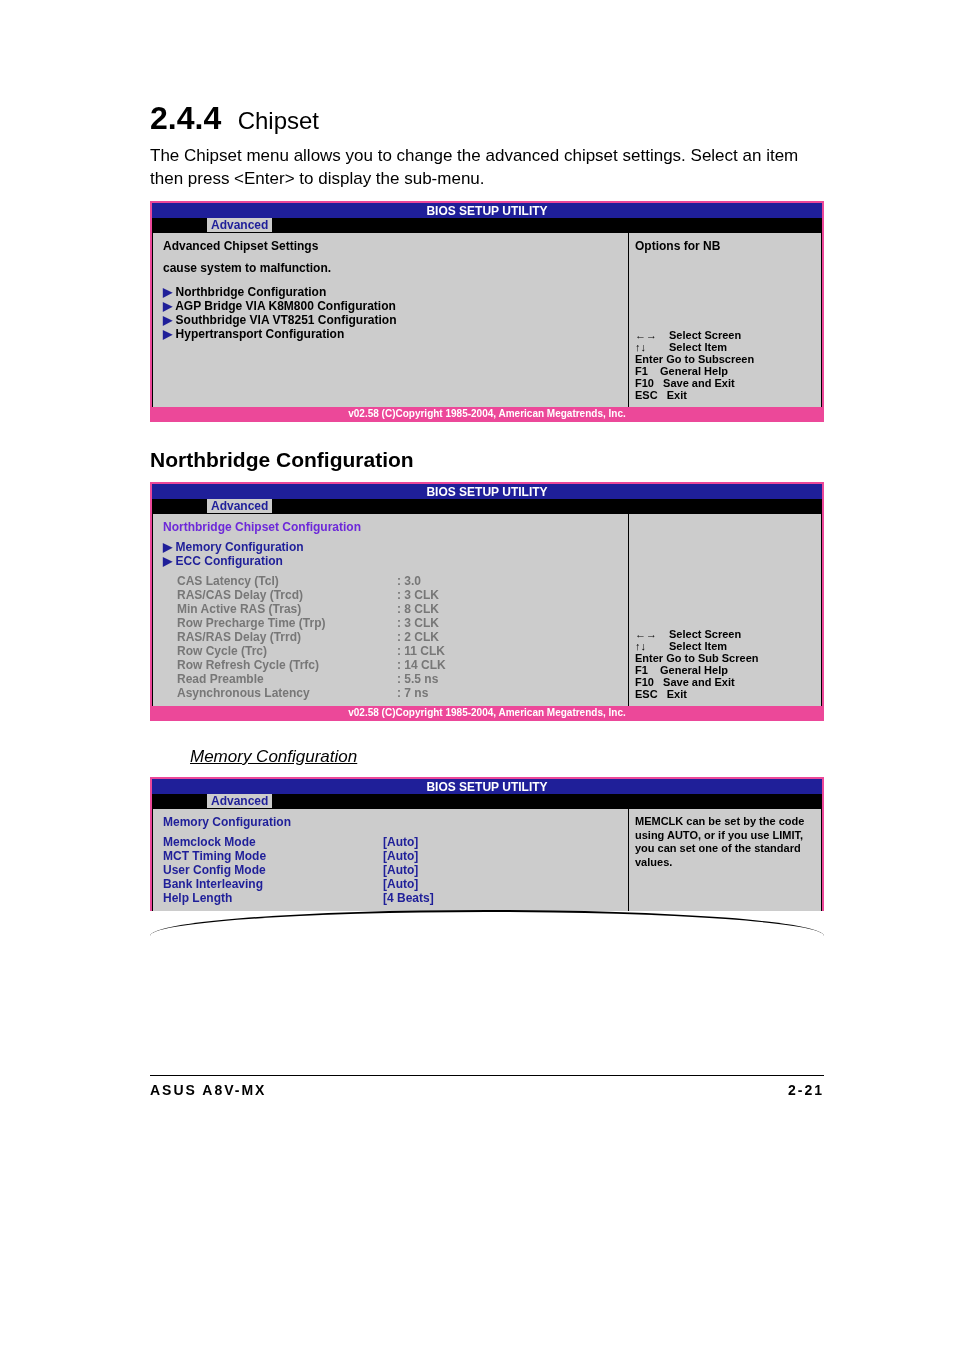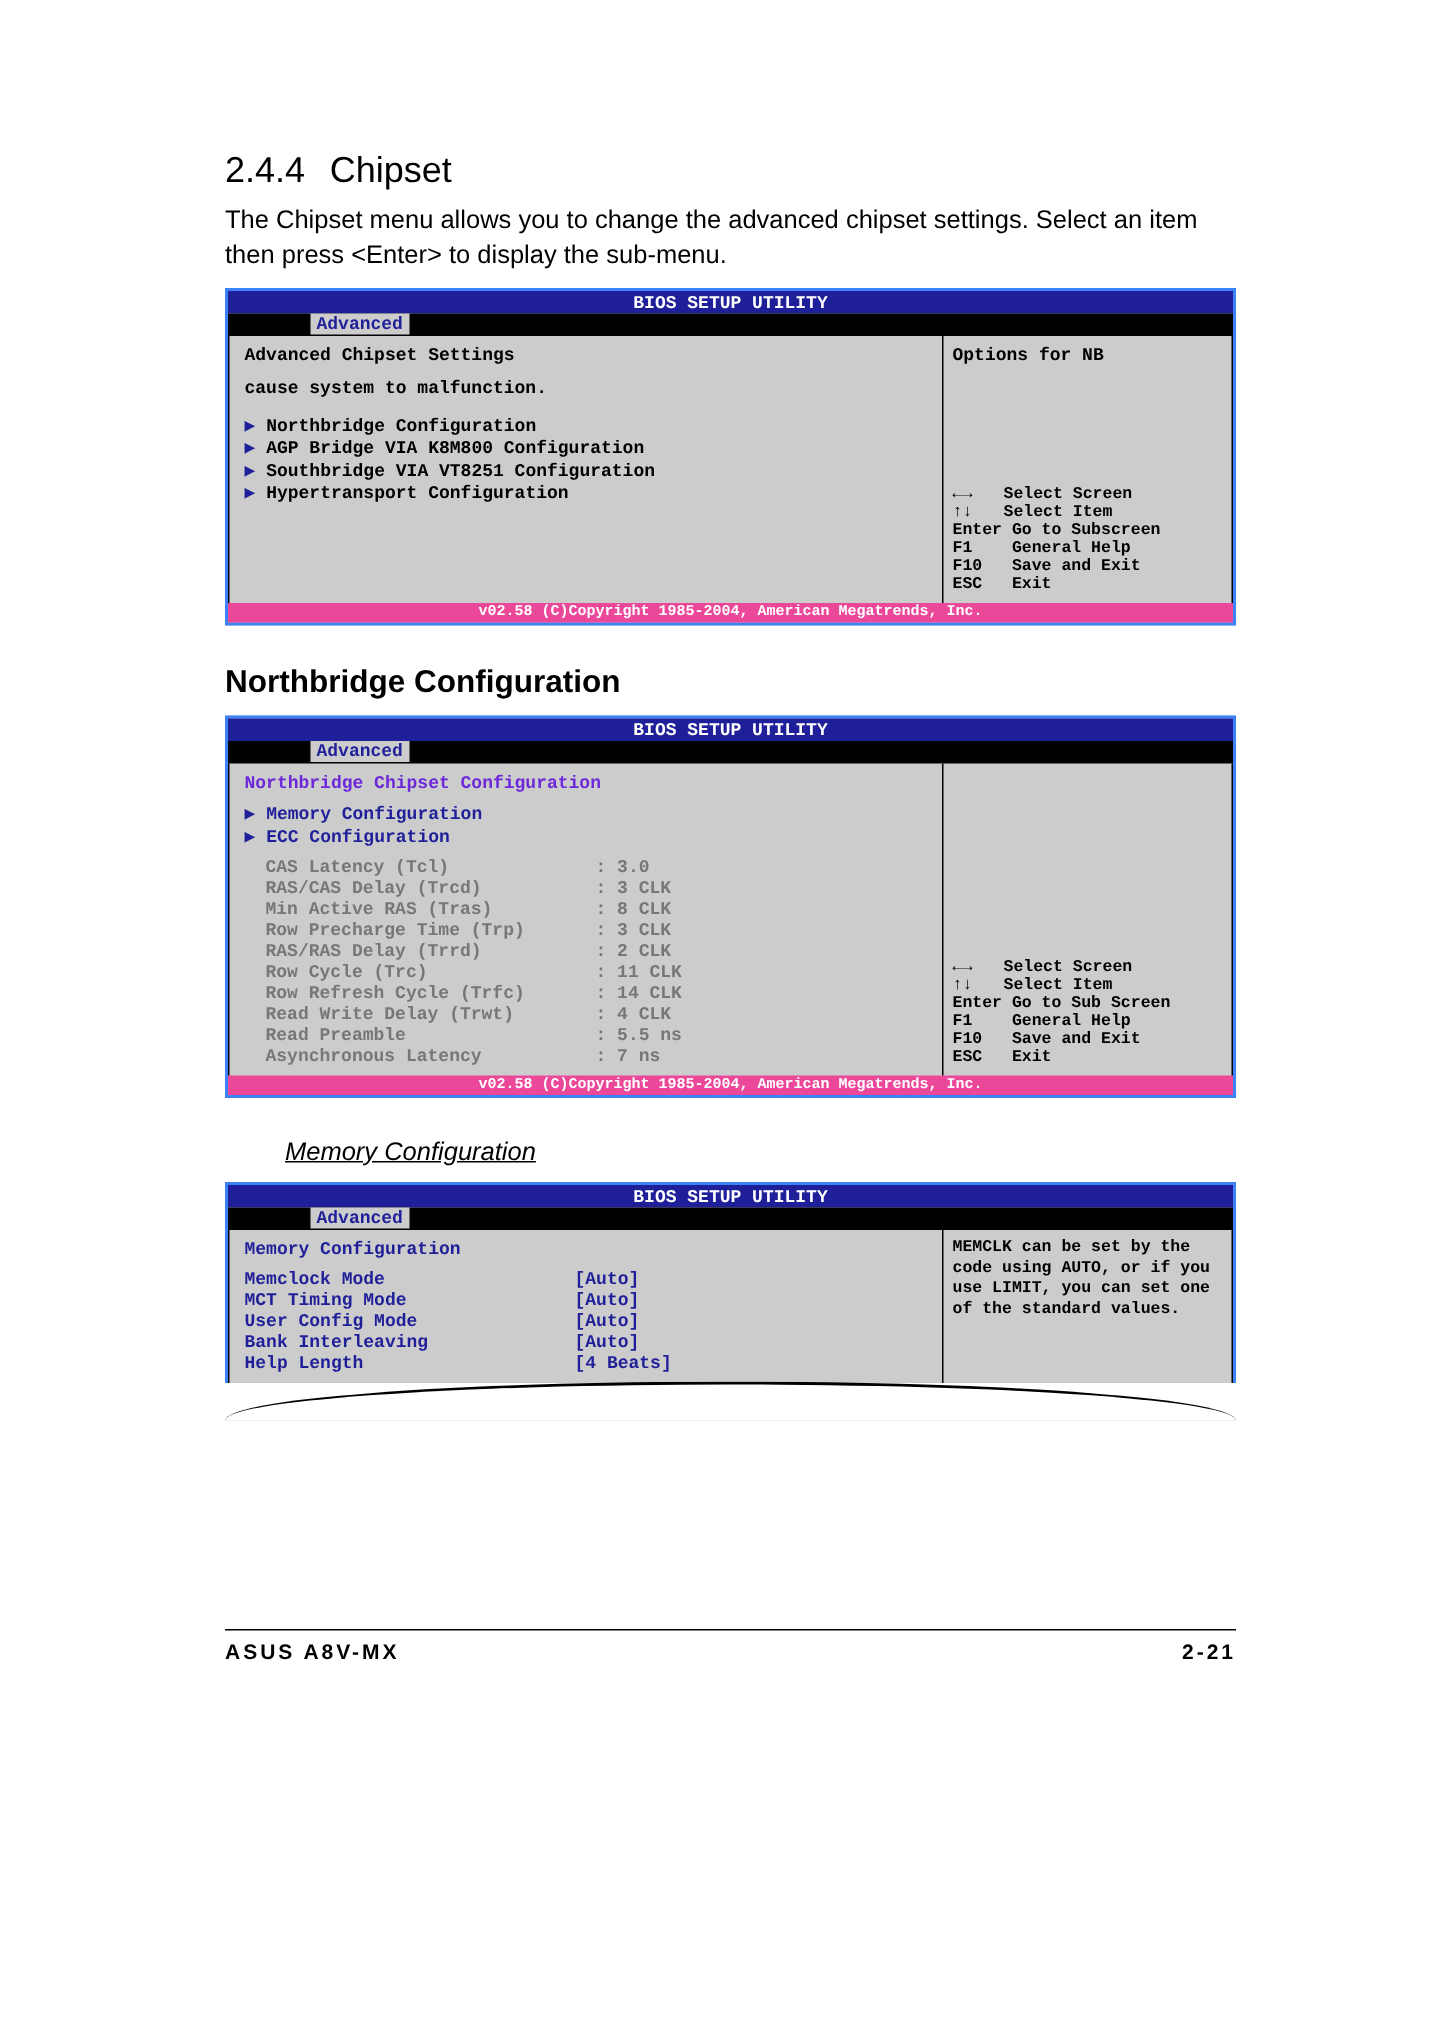--- a/index.html
+++ b/index.html
@@ -6,39 +6,39 @@
     margin: 0;
     padding: 0;
     background: #fff;
     font-family: Arial, Helvetica, sans-serif;
     width: 954px;
   }
   .page {
     padding: 100px 130px 40px 150px;
   }
   .section-num {
-    font-weight: normal;
-    font-size: 24px;
+    font-weight: bold;
+    font-size: 32px;
     margin-top: 45px;
   }
   .section-title {
     font-weight: normal;
     font-size: 24px;
     margin-left: 12px;
   }
   .intro {
     margin-top: 8px;
     font-size: 17px;
     line-height: 1.35;
   }
   .bios {
-    border: 2px solid #3b82f6;
+    border: 2px solid #ec4899;
     margin-top: 10px;
     background: #ccc;
-    font-family: Liberation Mono, monospace;
+    font-family: Liberation Sans, sans-serif;
     font-size: 12px;
     color: #000;
   }
   .bios-header {
     background: #1f1f99;
     color: #fff;
     text-align: center;
     font-weight: bold;
     padding: 1px 0 0 0;
   }
@@ -199,21 +199,20 @@
         <div class="bline" style="color:#1f1f99"><span class="caret">▶ </span><span>ECC Configuration</span></div>
         <div style="height:6px"></div>
         <div id="nb-rows">
             <div class="bline gray row"><span class="col1" style="padding-left:14px">CAS Latency (Tcl)</span><span class="col2">: 3.0</span></div>
             <div class="bline gray row"><span class="col1" style="padding-left:14px">RAS/CAS Delay (Trcd)</span><span class="col2">: 3 CLK</span></div>
             <div class="bline gray row"><span class="col1" style="padding-left:14px">Min Active RAS (Tras)</span><span class="col2">: 8 CLK</span></div>
             <div class="bline gray row"><span class="col1" style="padding-left:14px">Row Precharge Time (Trp)</span><span class="col2">: 3 CLK</span></div>
             <div class="bline gray row"><span class="col1" style="padding-left:14px">RAS/RAS Delay (Trrd)</span><span class="col2">: 2 CLK</span></div>
             <div class="bline gray row"><span class="col1" style="padding-left:14px">Row Cycle (Trc)</span><span class="col2">: 11 CLK</span></div>
             <div class="bline gray row"><span class="col1" style="padding-left:14px">Row Refresh Cycle (Trfc)</span><span class="col2">: 14 CLK</span></div>
-            <div class="bline gray row"><span class="col1" style="padding-left:14px">Read Write Delay (Trwt)</span><span class="col2">: 4 CLK</span></div>
             <div class="bline gray row"><span class="col1" style="padding-left:14px">Read Preamble</span><span class="col2">: 5.5 ns</span></div>
             <div class="bline gray row"><span class="col1" style="padding-left:14px">Asynchronous Latency</span><span class="col2">: 7 ns</span></div>
           </div>
       </div>
       <div class="bios-right">
         <div></div>
         <div class="help-bottom">
           <div class="help-row"><span class="arrow">←→</span><span>Select Screen</span></div>
           <div class="help-row"><span class="arrow">↑↓</span><span>Select Item</span></div>
           <div class="help-row">Enter Go to Sub Screen</div>

